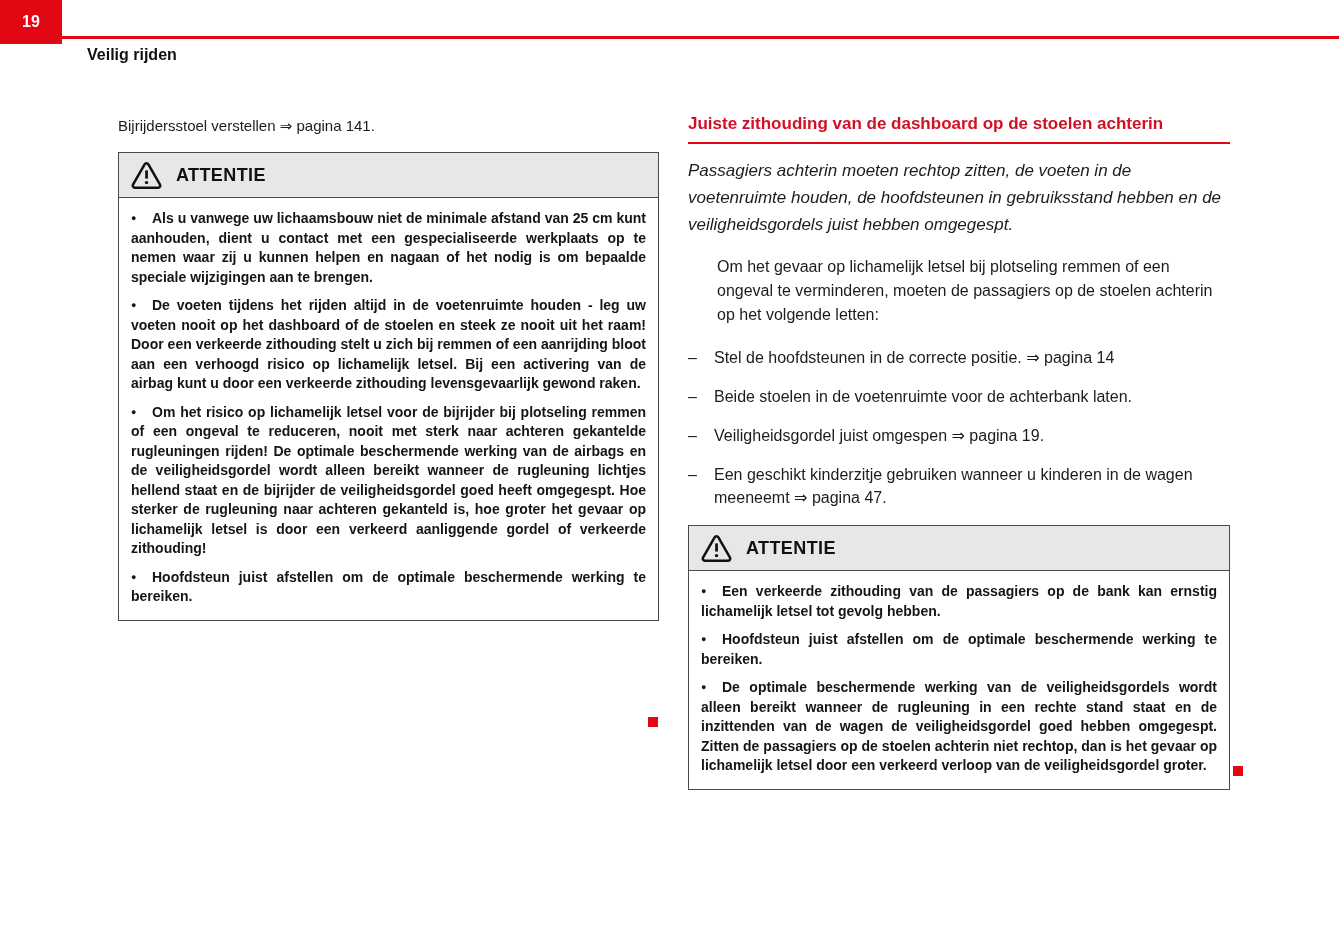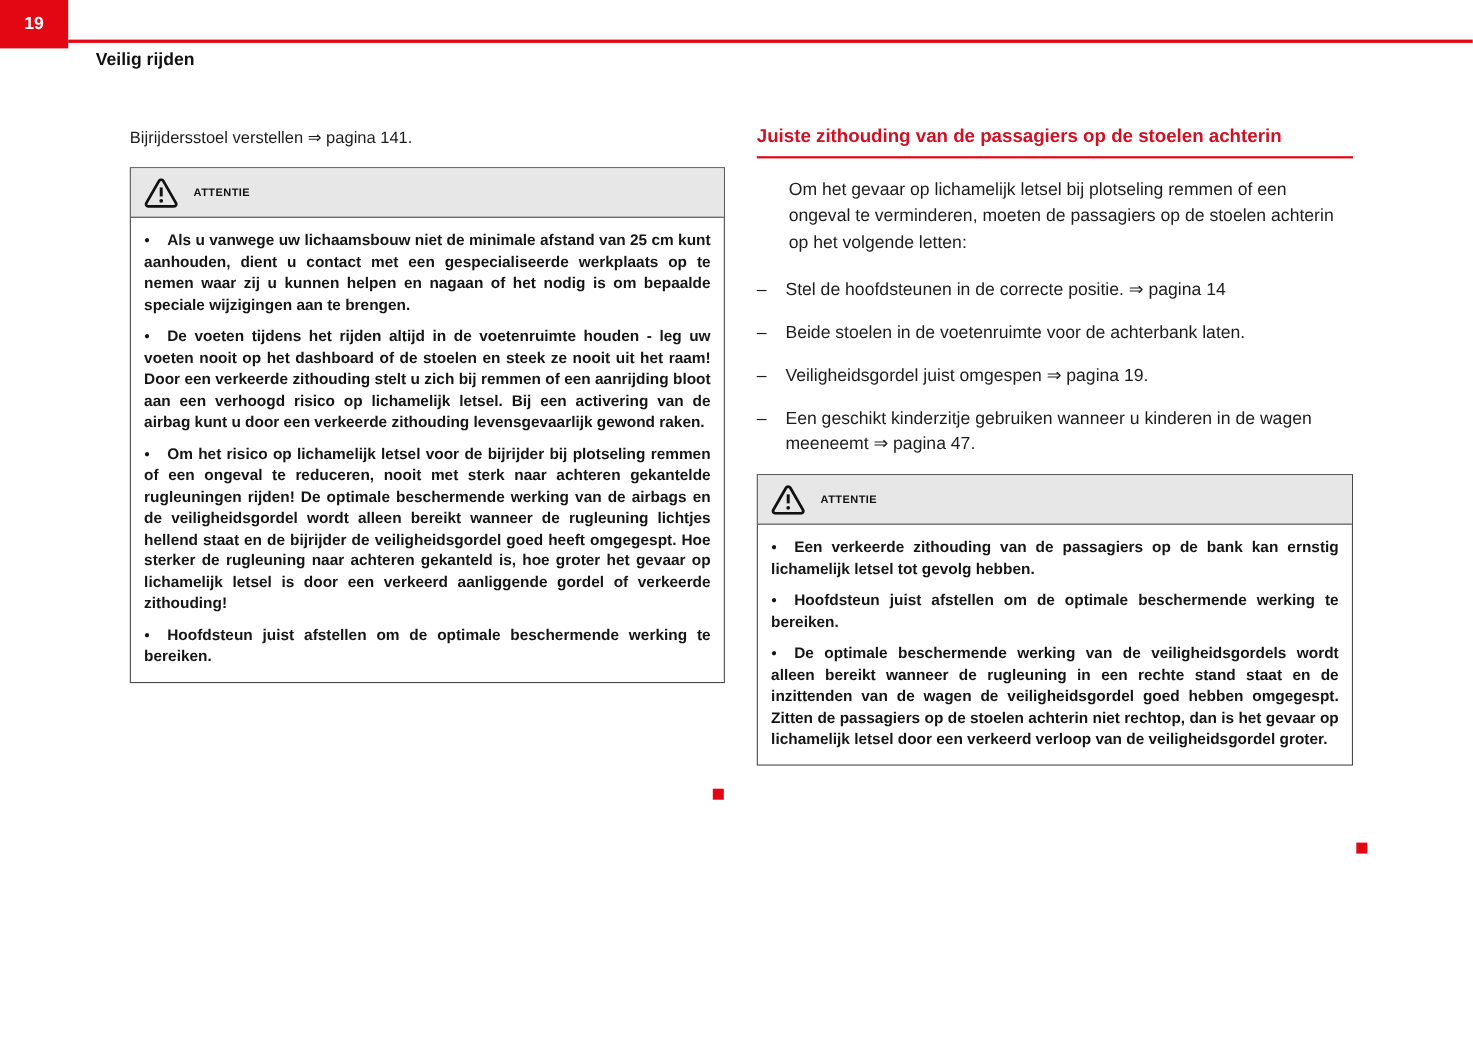--- a/index.html
+++ b/index.html
@@ -73,21 +73,21 @@
   .warnbox-header {
     display: flex;
     align-items: center;
     gap: 14px;
     background: #e7e7e7;
     border-bottom: 1px solid #4a4a4a;
     padding: 9px 12px;
     height: 45px;
   }
   .warn-title {
-    font-size: 10px;
+    font-size: 18px;
     font-weight: bold;
     letter-spacing: 0.4px;
     color: #111111;
   }
   .warnbox-body {
     padding: 11px 12px 13px 12px;
   }
   .witem {
     font-size: 14px;
     font-weight: bold;
@@ -179,22 +179,23 @@
       <div class="warnbox-body">
         <p class="witem"><span class="bullet">●</span><span>Als u vanwege uw lichaamsbouw niet de minimale afstand van 25 cm kunt aanhouden, dient u contact met een gespecialiseerde werkplaats op te nemen waar zij u kunnen helpen en nagaan of het nodig is om bepaalde speciale wijzigingen aan te brengen.</span></p>
         <p class="witem"><span class="bullet">●</span><span>De voeten tijdens het rijden altijd in de voetenruimte houden - leg uw voeten nooit op het dashboard of de stoelen en steek ze nooit uit het raam! Door een verkeerde zithouding stelt u zich bij remmen of een aanrijding bloot aan een verhoogd risico op lichamelijk letsel. Bij een activering van de airbag kunt u door een verkeerde zithouding levensgevaarlijk gewond raken.</span></p>
         <p class="witem"><span class="bullet">●</span><span>Om het risico op lichamelijk letsel voor de bijrijder bij plotseling remmen of een ongeval te reduceren, nooit met sterk naar achteren gekantelde rugleuningen rijden! De optimale beschermende werking van de airbags en de veiligheidsgordel wordt alleen bereikt wanneer de rugleuning lichtjes hellend staat en de bijrijder de veiligheidsgordel goed heeft omgegespt. Hoe sterker de rugleuning naar achteren gekanteld is, hoe groter het gevaar op lichamelijk letsel is door een verkeerd aanliggende gordel of verkeerde zithouding!</span></p>
         <p class="witem"><span class="bullet">●</span><span>Hoofdsteun juist afstellen om de optimale beschermende werking te bereiken.</span></p>
       </div>
     </div>
   </div>
 
   <div class="col-right">
-    <div class="section-heading">Juiste zithouding van de passagiers op de stoelen achterin</div>
-
+    <div class="section-heading">Juiste zithouding van de dashboard op de stoelen achterin</div>
+
+    <div class="lead-italic">Passagiers achterin moeten rechtop zitten, de voeten in de voetenruimte houden, de hoofdsteunen in gebruiksstand hebben en de veiligheidsgordels juist hebben omgegespt.</div>
 
     <div class="body-para">Om het gevaar op lichamelijk letsel bij plotseling remmen of een ongeval te verminderen, moeten de passagiers op de stoelen achterin op het volgende letten:</div>
 
     <div class="dash-list">
       <div class="dash-item">
         <span class="dash-marker">–</span>
         <span class="dash-text">Stel de hoofdsteunen in de correcte positie. ⇒ pagina 14</span>
       </div>
       <div class="dash-item">
         <span class="dash-marker">–</span>

